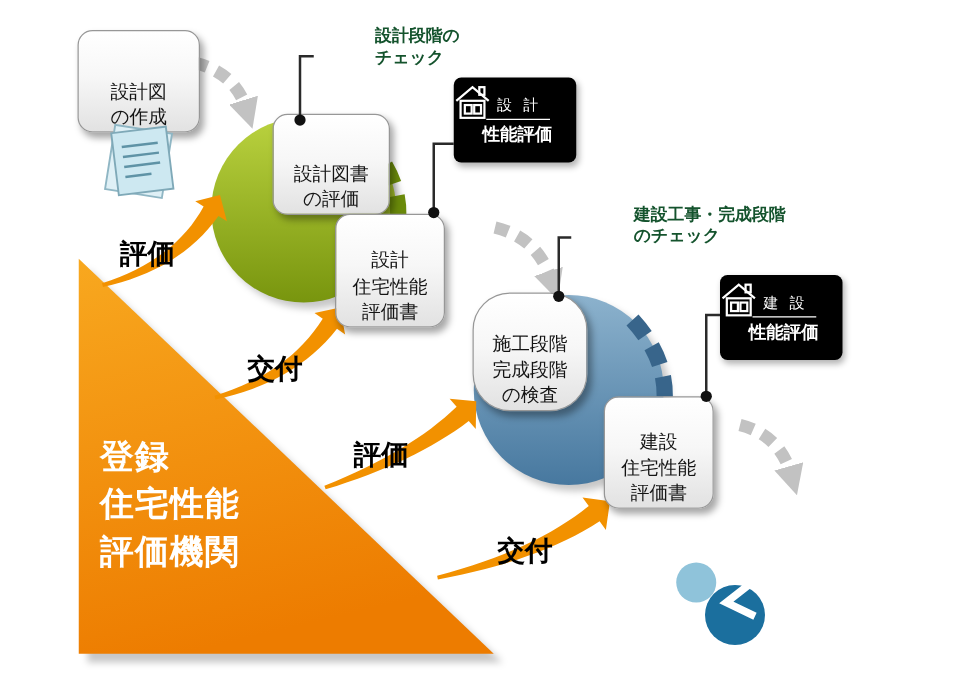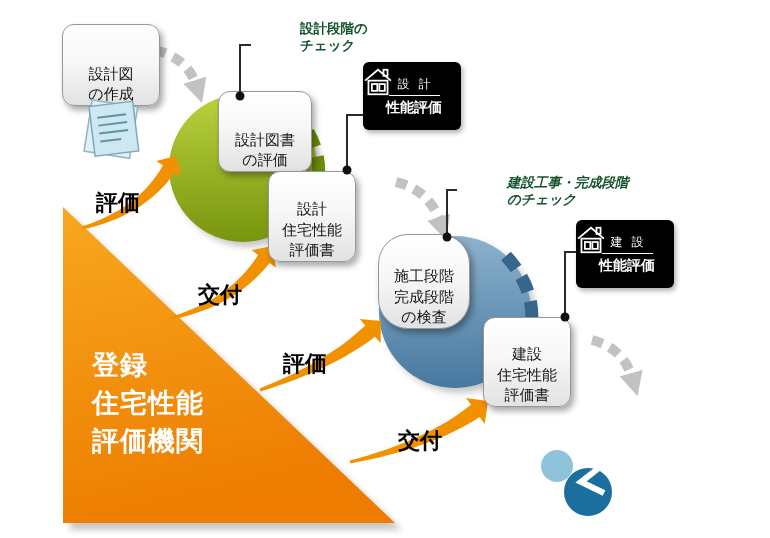--- a/index.html
+++ b/index.html
@@ -27,34 +27,34 @@
   #box-design-report{left:268px;top:171px;width:86px;height:89px;}
   #box-inspection{left:378px;top:234px;width:90px;height:93px;border-radius:30px;}
   #box-construction-report{left:483px;top:317px;width:86px;height:88px;}
 
   
   .callout{
     position:absolute;z-index:1;font-weight:bold;font-size:13.5px;line-height:17px;
     color:#14532d;white-space:pre-line;margin-left:48px;
   }
   #callout-design{left:252px;top:20px;}
-  #callout-construction{left:459px;top:174px;font-style:italic;}
+  #callout-construction{left:459px;top:163px;}
 
   
   .flow-label{position:absolute;z-index:1;font-weight:bold;font-size:22px;color:#000;}
   #label-hyoka1{left:96px;top:188px;}
   #label-kofu1{left:198px;top:280px;}
   #label-hyoka2{left:283px;top:349px;}
   #label-kofu2{left:398px;top:426px;}
 
   
   .tri-label{
     position:absolute;z-index:1;left:80px;top:346px;
     color:#ffffff;font-weight:bold;font-size:27px;line-height:38px;
-    white-space:pre-line;letter-spacing:1px;margin-left:12px;
+    white-space:pre-line;letter-spacing:1px;
   }
 
   
   .badge{
     position:absolute;z-index:1;width:98px;height:68px;box-sizing:border-box;
     background:#000;border-radius:6px;display:flex;align-items:center;
     padding:6px;gap:4px;box-shadow:2px 3px 5px rgba(0,0,0,0.3);
   }
   #badge-design{left:363px;top:62px;}
   #badge-construction{left:576px;top:220px;}

